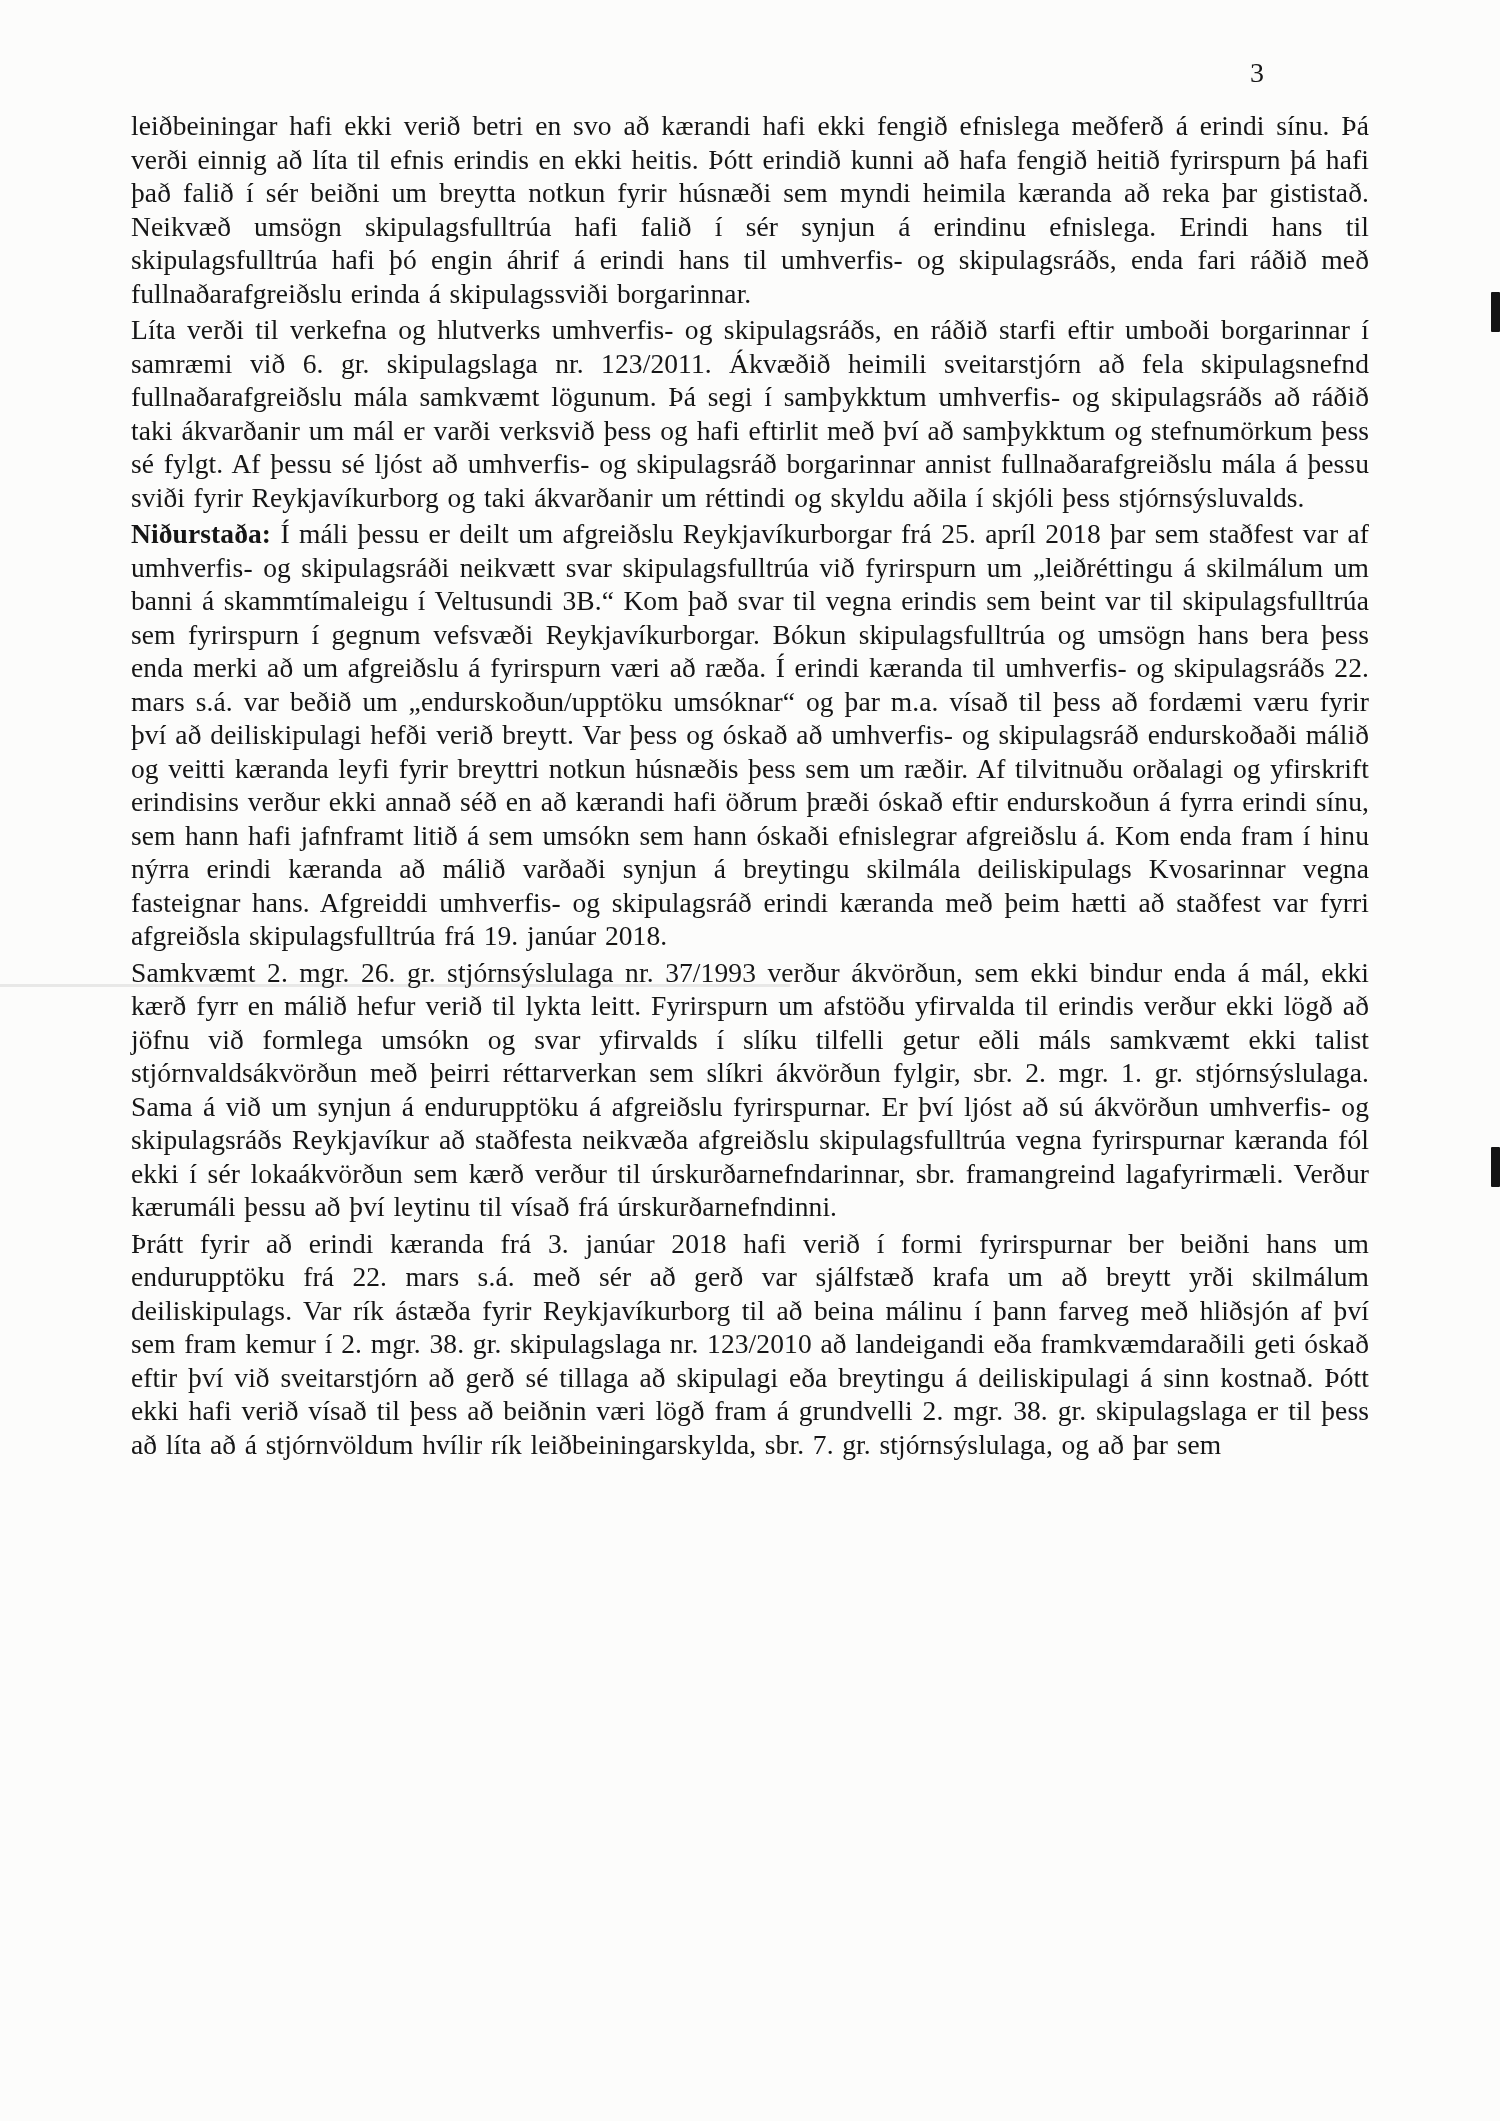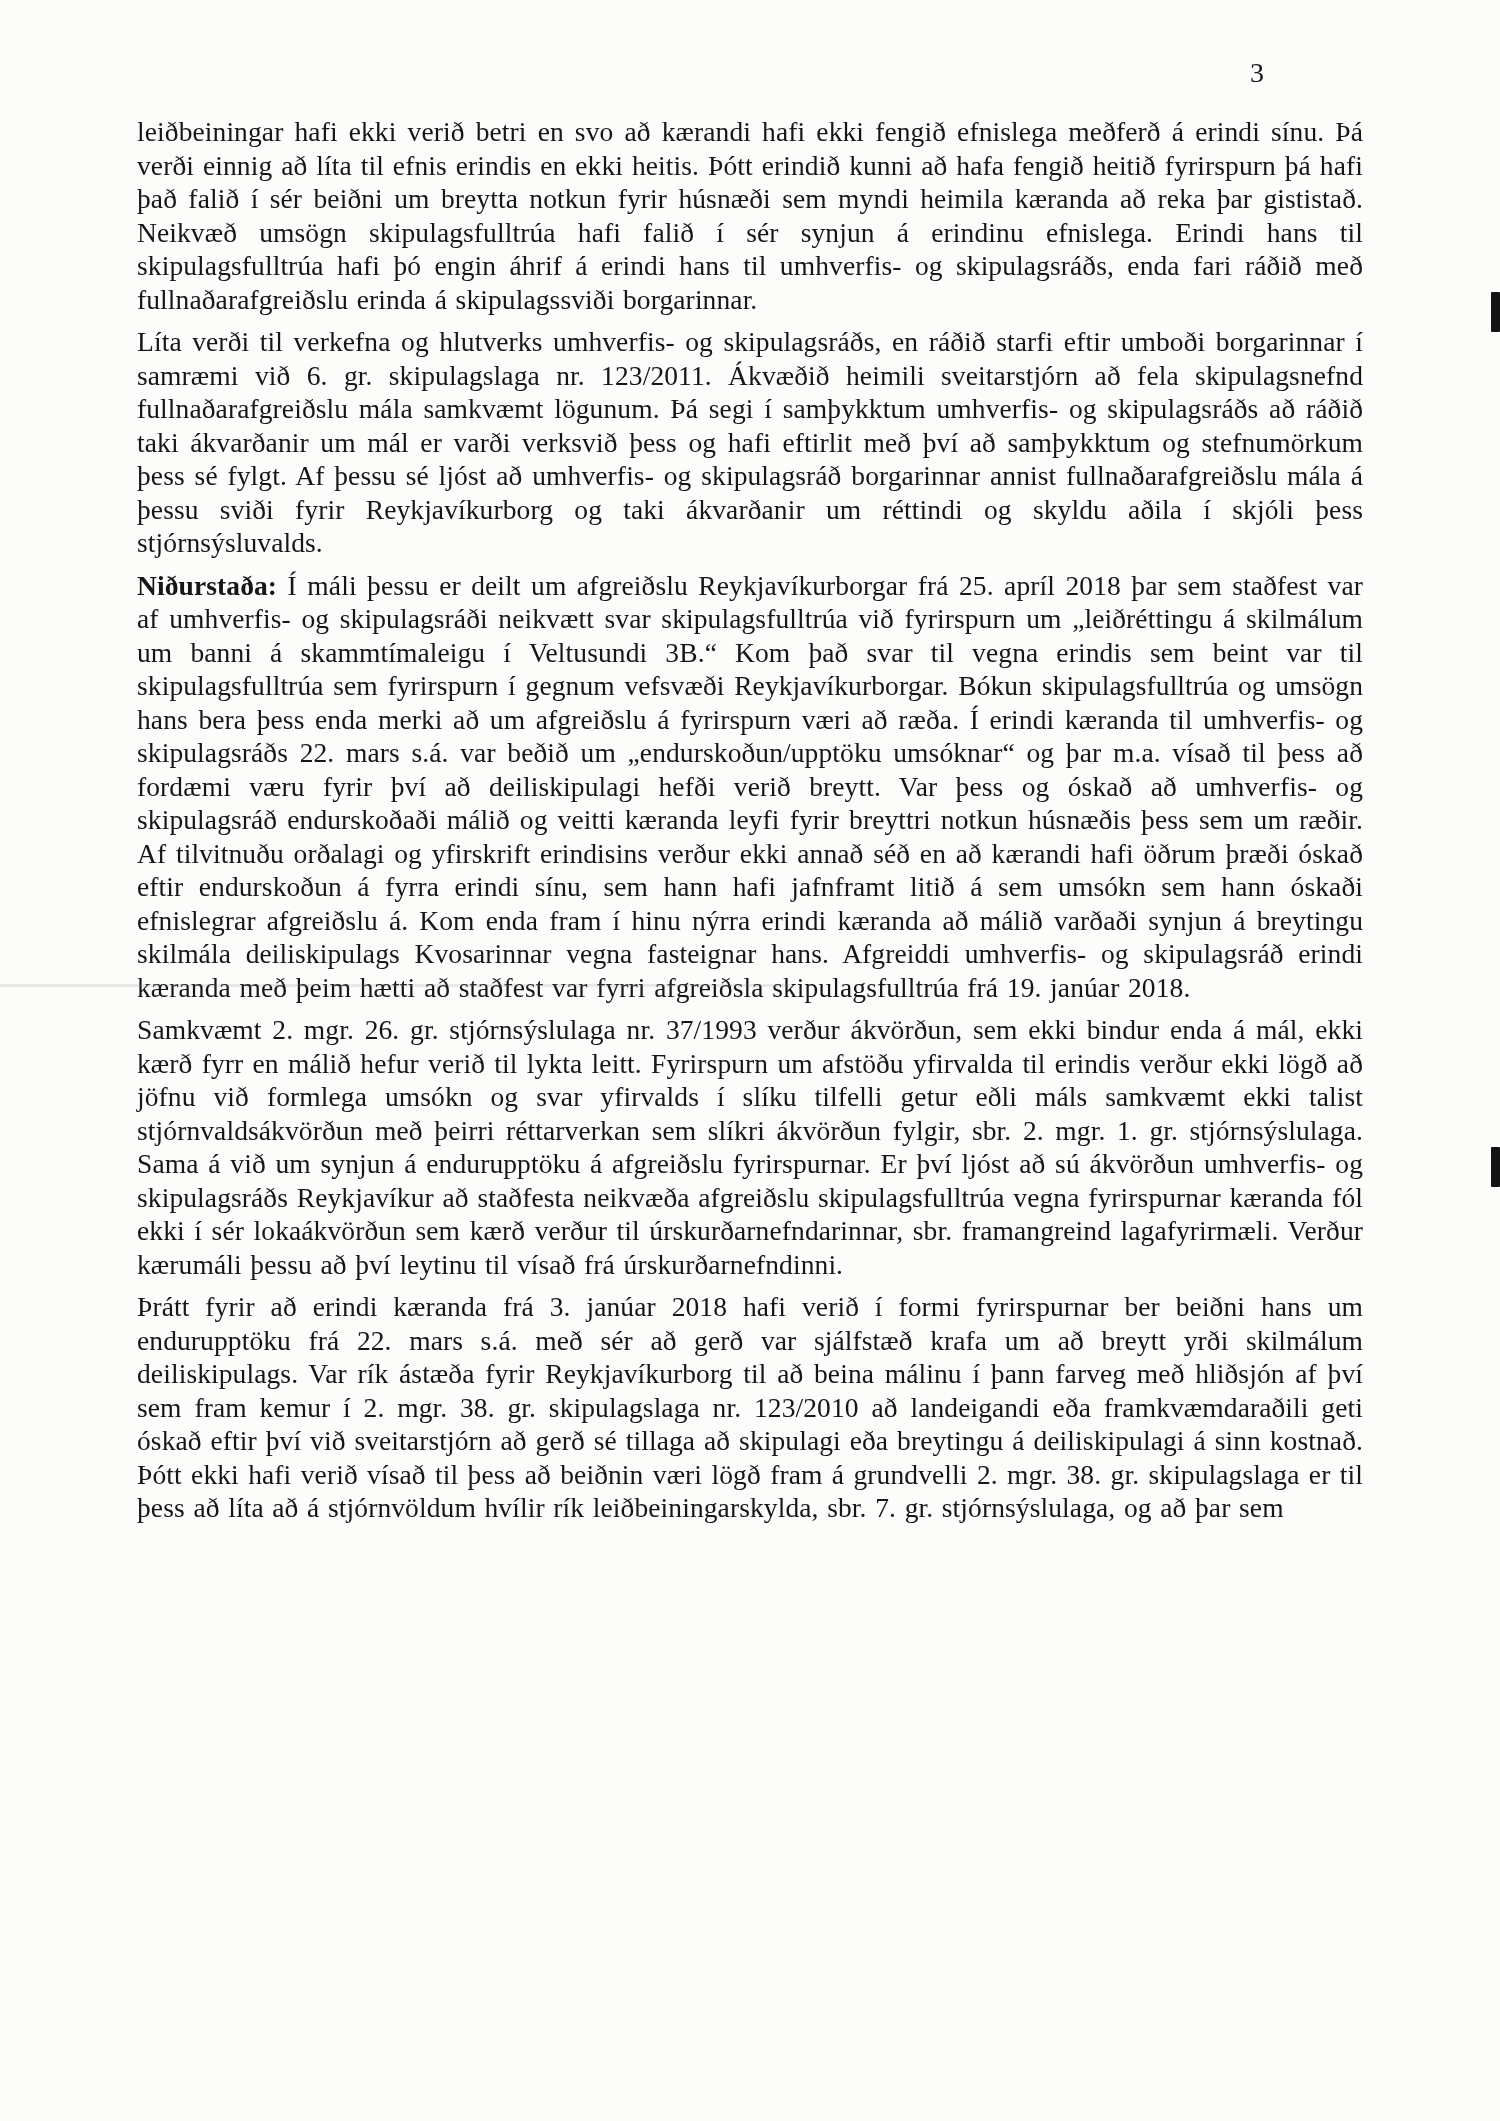--- a/index.html
+++ b/index.html
@@ -20,21 +20,21 @@
     font-size: 28px;
     line-height: 34px;
   }
   .content {
     position: absolute;
     top: 106px;
     left: 128px;
     width: 1244px;
   }
   p.para {
-    margin: 9px;
+    margin: 3px;
     font-size: 27.5px;
     line-height: 33.5px;
     text-align: justify;
     text-justify: inter-word;
     letter-spacing: 0.1px;
     word-spacing: 0.06em;
   }
   p.para .bold { font-weight: bold; }
   .mb-a { margin-bottom: 37px; }
   .mb-b { margin-bottom: 56px; }

